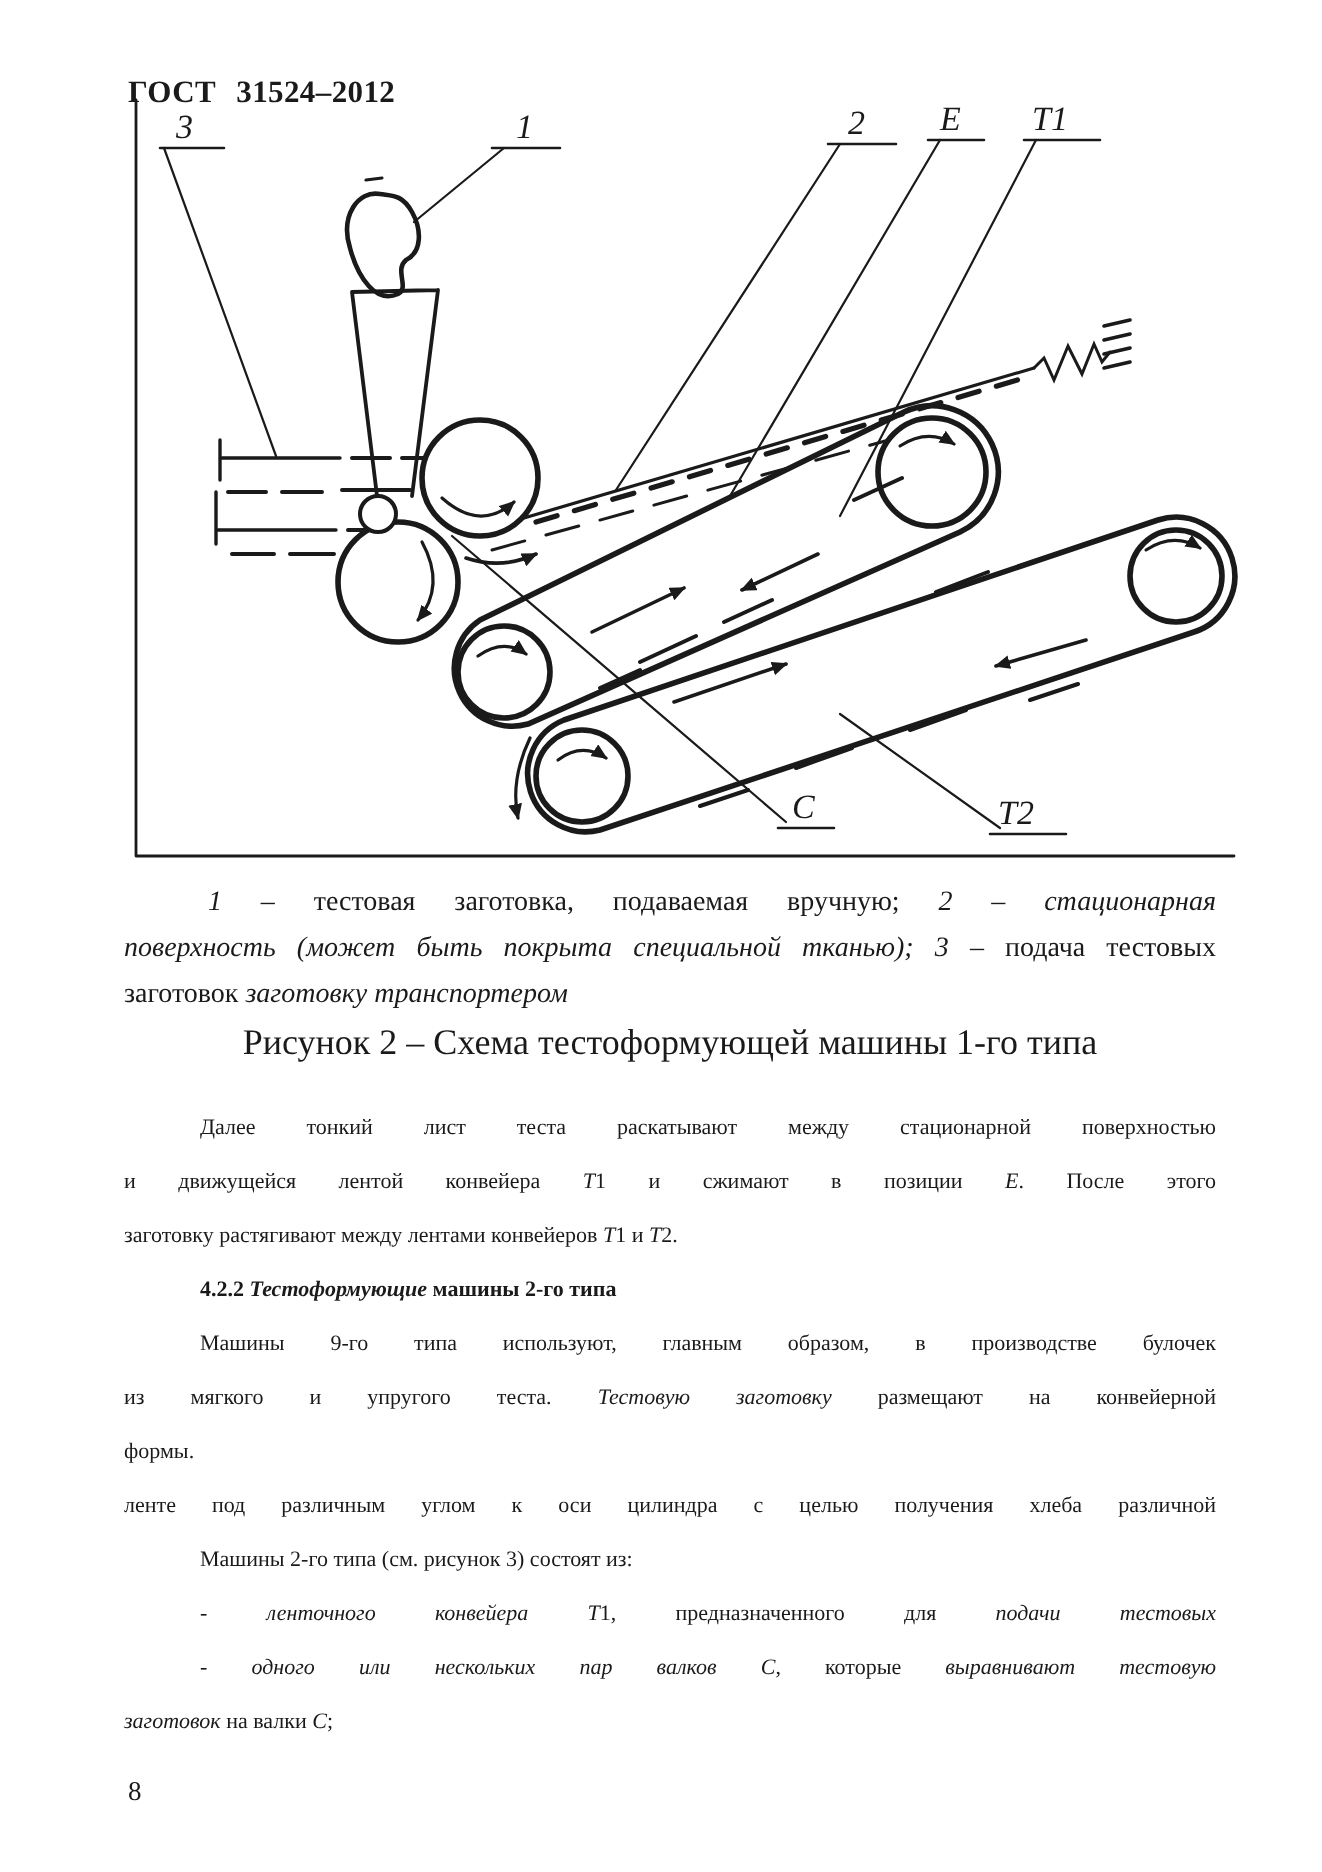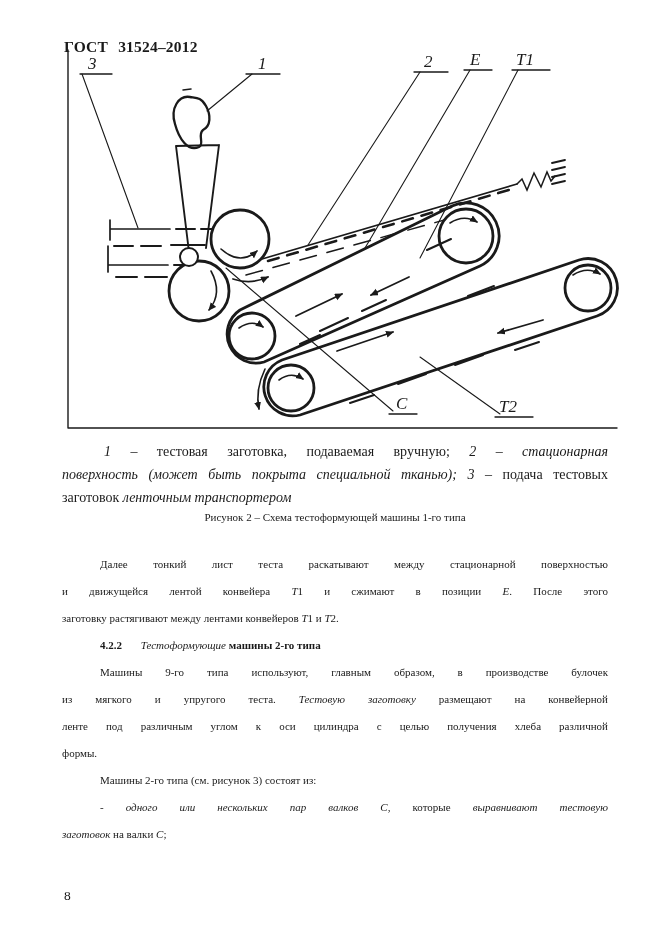--- a/index.html
+++ b/index.html
@@ -6,29 +6,29 @@
   body{
     width:661px;height:936px;position:relative;background:#ffffff;
     font-family:"Liberation Serif","DejaVu Serif",serif;color:#1a1a1a;
     overflow:hidden;
   }
   .abs{position:absolute;}
   #doc-header{left:64px;top:38px;font-size:15.5px;font-weight:700;word-spacing:6px;letter-spacing:.2px;}
   #figure-svg{left:0;top:0;width:661px;height:460px;}
   #figure-caption{left:62px;top:440px;width:546px;font-size:14px;line-height:23px;}
   #figure-caption .ind{text-indent:42px;}
-  #figure-title{left:62px;top:511px;width:546px;text-align:center;font-size:11px;}
+  #figure-title{left:62px;top:511px;width:546px;text-align:center;font-size:18px;}
   #body-text{left:62px;top:551px;width:546px;font-size:11px;line-height:27px;}
   #page-number{left:64px;top:888px;font-size:13.5px;}
   .line{text-align:justify;white-space:normal;}
   .just{text-align-last:justify;}
   #body-text .ind{text-indent:38px;}
   .s-i{font-style:italic;}
   .s-b{font-weight:700;}
-  .s-bi{font-weight:400;font-style:italic;margin-left:16px;}
+  .s-bi{font-weight:700;font-style:italic;}
   svg text{font-family:"Liberation Serif","DejaVu Serif",serif;font-style:italic;font-size:17px;fill:#1a1a1a;}
 </style>
 </head>
 <body>
 
 <div class="abs" id="doc-header">ГОСТ 31524–2012</div>
 
 <svg class="abs" id="figure-svg" viewBox="0 0 661 460" xmlns="http://www.w3.org/2000/svg">
   <defs>
     <marker id="arr" markerWidth="9" markerHeight="8" refX="7" refY="3.5" orient="auto" markerUnits="userSpaceOnUse">
@@ -111,32 +111,33 @@
     <text x="470" y="65">Е</text>
     <text x="516" y="65">Т1</text>
     <text x="396" y="409">С</text>
     <text x="499" y="412">Т2</text>
   </g>
 </svg>
 
 <div class="abs" id="figure-caption">
     <div class="line ind just"><span class="s-i">1</span><span> – тестовая заготовка, подаваемая вручную; </span><span class="s-i">2</span><span> – </span><span class="s-i">стационарная</span></div>
     <div class="line just"><span class="s-i">поверхность (может быть покрыта специальной тканью); 3</span><span> – подача тестовых</span></div>
-    <div class="line"><span>заготовок </span><span class="s-i">ленточным транспортером</span></div>
+    <div class="line"><span>заготовок </span><span class="s-i">заготовку транспортером</span></div>
   </div>
 
 <div class="abs" id="figure-title">Рисунок 2 – Схема тестоформующей машины 1-го типа</div>
 
 <div class="abs" id="body-text">
     <div class="line ind just"><span>Далее тонкий лист теста раскатывают между стационарной поверхностью</span></div>
     <div class="line just"><span>и движущейся лентой конвейера </span><span class="s-i">Т</span><span>1 и сжимают в позиции </span><span class="s-i">Е</span><span>. После этого</span></div>
     <div class="line"><span>заготовку растягивают между лентами конвейеров </span><span class="s-i">Т</span><span>1 и </span><span class="s-i">Т</span><span>2.</span></div>
     <div class="line ind"><span class="s-b">4.2.2 </span><span class="s-bi">Тестоформующие</span><span class="s-b"> машины 2-го типа</span></div>
     <div class="line ind just"><span>Машины 9-го типа используют, главным образом, в производстве булочек</span></div>
     <div class="line just"><span>из мягкого и упругого теста. </span><span class="s-i">Тестовую заготовку</span><span> размещают на конвейерной</span></div>
+    <div class="line"><span>формы.</span></div>
     <div class="line just"><span>ленте под различным углом к оси цилиндра с целью получения хлеба различной</span></div>
-    <div class="line"><span>формы.</span></div>
     <div class="line ind"><span>Машины 2-го типа (см. рисунок 3) состоят из:</span></div>
+    <div class="line ind just"><span>- </span><span class="s-i">ленточного конвейера Т</span><span>1, предназначенного для </span><span class="s-i">подачи тестовых</span></div>
     <div class="line ind just"><span>- </span><span class="s-i">одного или нескольких пар валков С</span><span>, которые </span><span class="s-i">выравнивают тестовую</span></div>
     <div class="line"><span class="s-i">заготовок</span><span> на валки </span><span class="s-i">С</span><span>;</span></div>
   </div>
 
 <div class="abs" id="page-number">8</div>
 
 </body></html>

